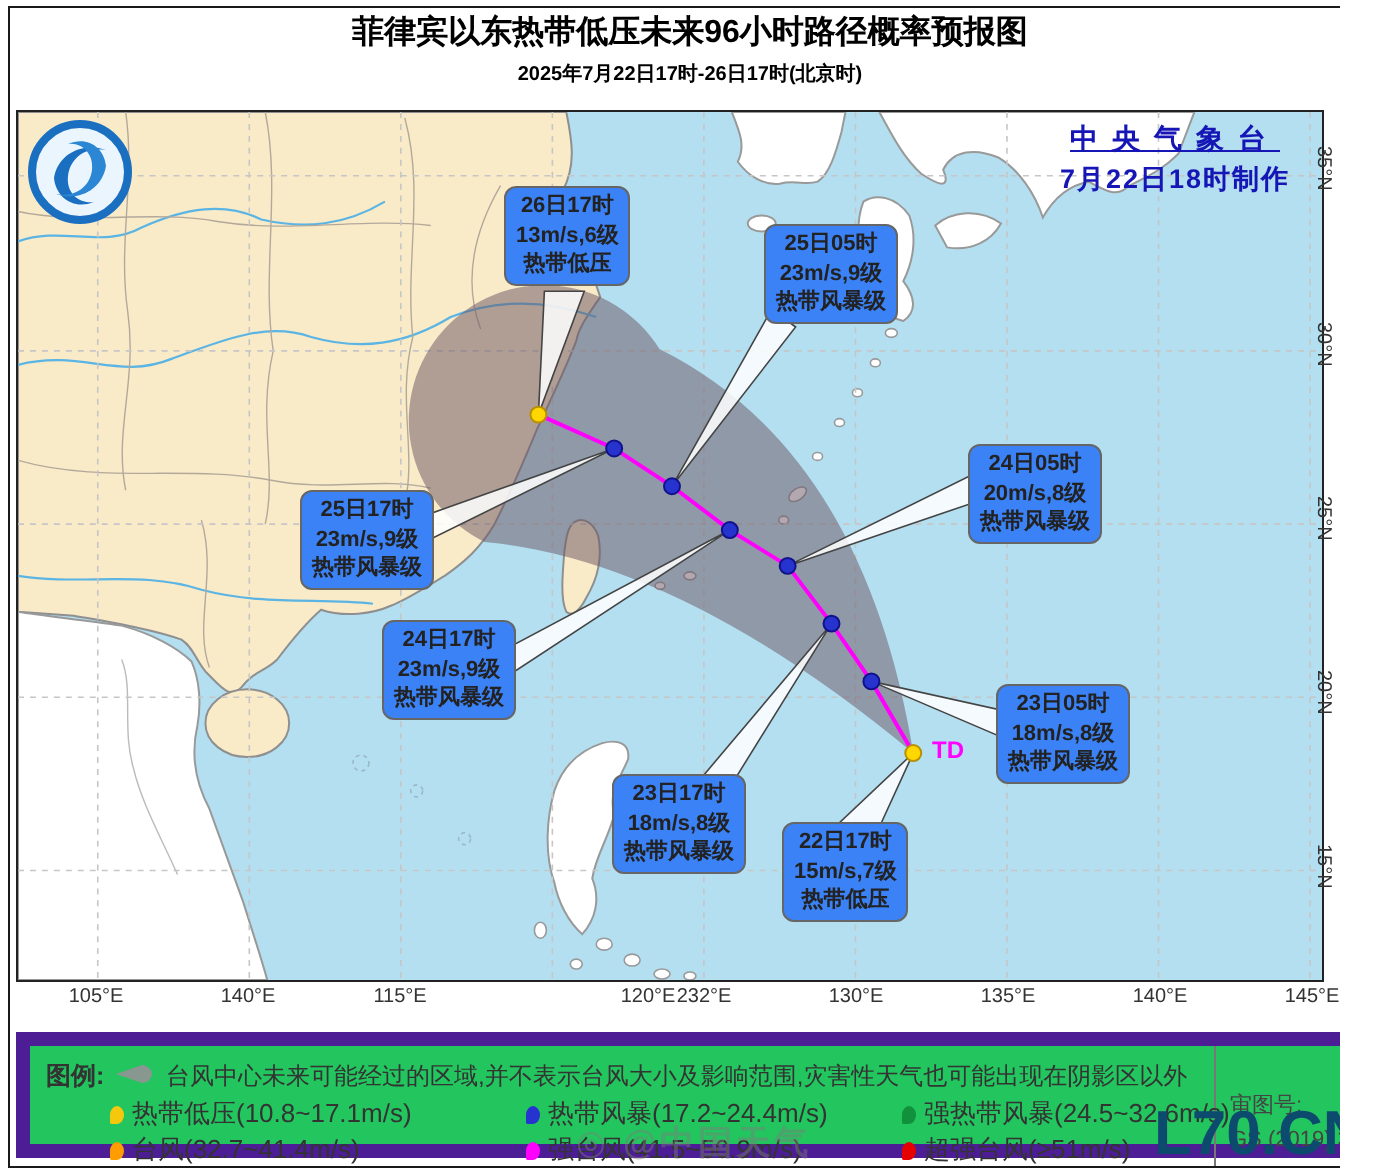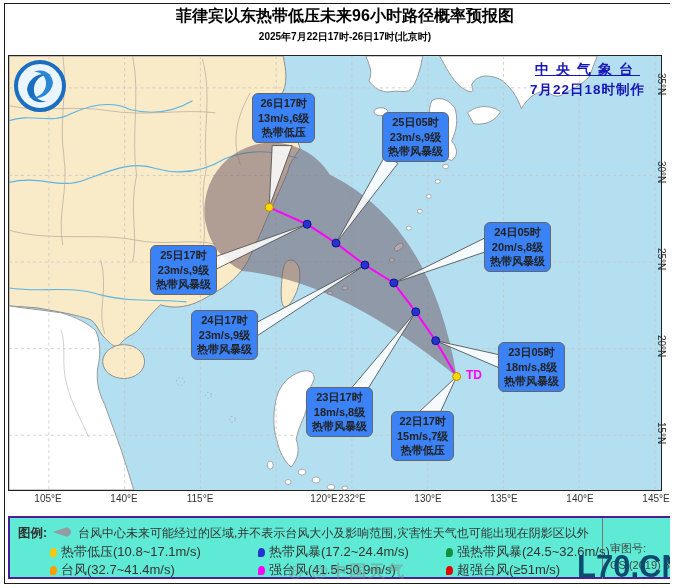--- a/index.html
+++ b/index.html
@@ -27,21 +27,21 @@
         line-height:1.32;z-index:30;white-space:nowrap;}
   
   #td-label{position:absolute;left:466px;top:368px;color:#ff00ff;font-weight:bold;
         font-size:12px;z-index:32;}
   
   .lon{position:absolute;top:493px;transform:translateX(-50%);font-size:10px;color:#333;z-index:6;}
   .lat{position:absolute;left:667px;font-size:10px;color:#333;transform:rotate(90deg);
         transform-origin:0 0;z-index:6;white-space:nowrap;}
   
   #legend{position:absolute;left:8px;top:516px;width:674px;height:63px;
-        border:2px solid #4c1d95;box-sizing:border-box;background:#5eead4;z-index:10;}
+        border:7px solid #4c1d95;box-sizing:border-box;background:#22c55e;z-index:10;}
   #legend-divider{position:absolute;left:592px;top:0;width:0;height:61px;border-left:1px solid #777;}
   #legend-label{position:absolute;left:8px;top:7px;font-size:12.5px;color:#333;font-weight:bold;}
   #cone-note{position:absolute;left:40px;top:7px;font-size:12px;color:#333;width:550px;}
   .leg-item{position:absolute;font-size:13px;color:#333;white-space:nowrap;}
   .dot{display:inline-block;width:7px;height:9px;border-radius:50% 50% 50% 10%;
         margin-right:4px;vertical-align:-1px;}
   .leg-r2{top:25px;} .leg-r3{top:43px;}
   .leg-c1{left:40px;} .leg-c2{left:228px;margin-left:20px;} .leg-c3{left:436px;}
   #approval{position:absolute;left:600px;top:6px;width:80px;font-size:11px;color:#444;line-height:1.5;margin-top:16px;}
   #approval .num{white-space:nowrap;}

